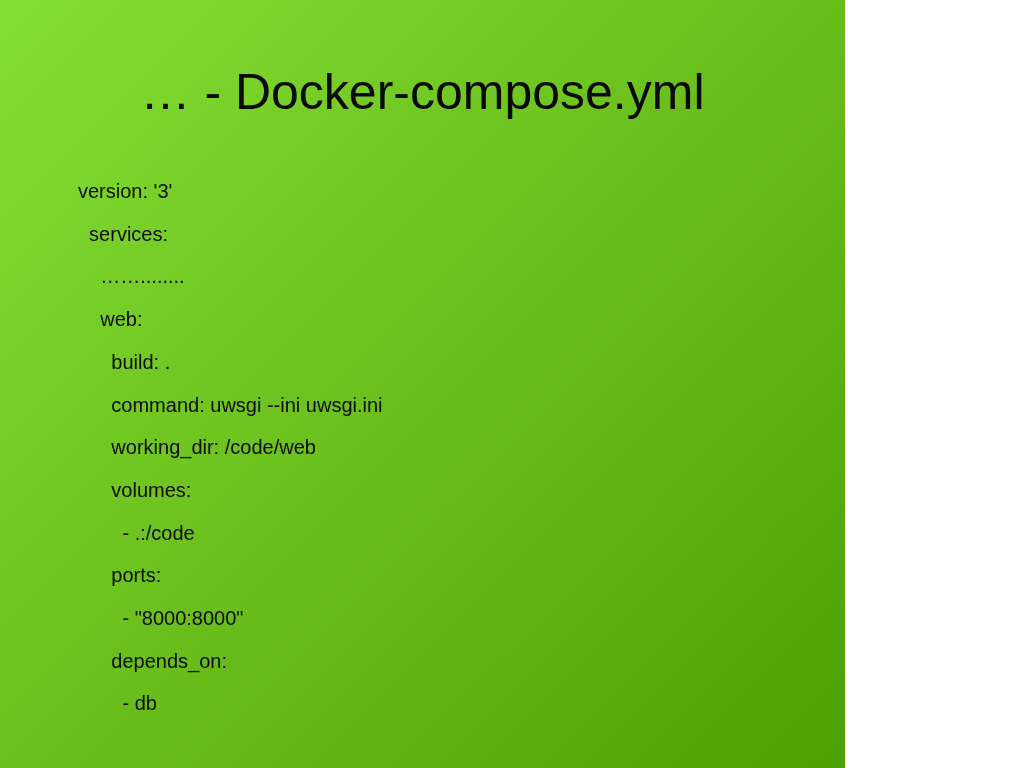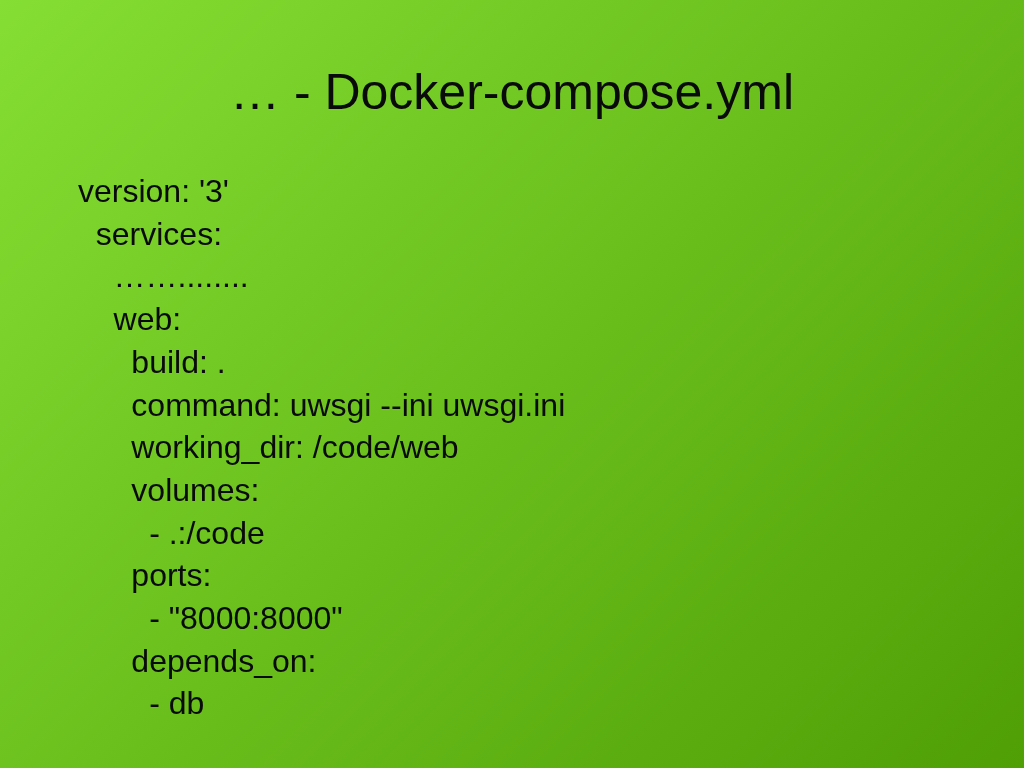--- a/index.html
+++ b/index.html
@@ -1,21 +1,21 @@
 <!DOCTYPE html>
 <html><head>
 <meta charset="utf-8">
 <style>
   html, body {
     margin: 0;
     padding: 0;
   }
   .slide {
     position: relative;
-    width: 1024px;
+    width: 845px;
     height: 768px;
     overflow: hidden;
     font-family: "Liberation Sans", sans-serif;
     
     background: #6dc021;
   }
   .title {
     position: absolute;
     top: 64px;
     left: 0;
@@ -24,21 +24,21 @@
     font-size: 50px;
     line-height: 1.15;
     font-weight: 400;
     letter-spacing: 0px;
   }
   .code {
     position: absolute;
     top: 170px;
     left: 78px;
     right: 20px;
-    font-size: 32px;
+    font-size: 20px;
     line-height: 42.7px;
     white-space: pre;
   }
   .code-line {
     white-space: pre;
   }
 </style>
 </head>
 <body>
 

